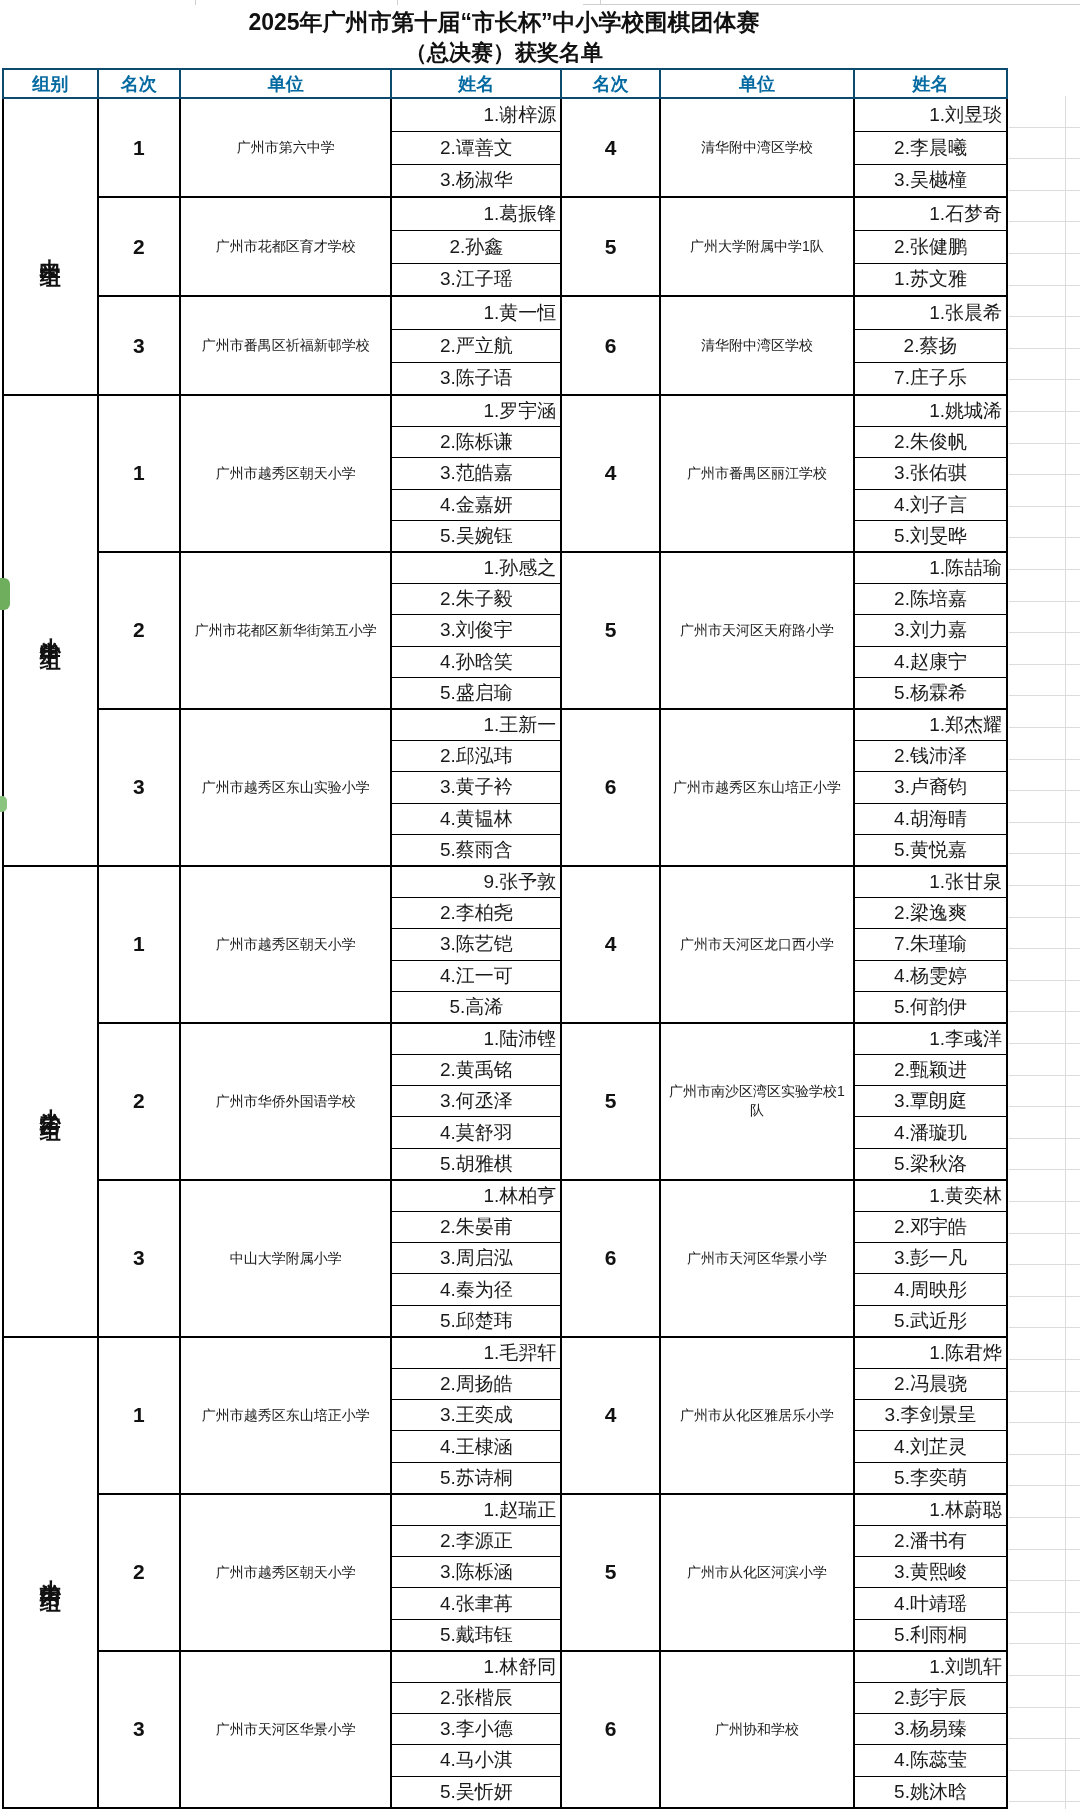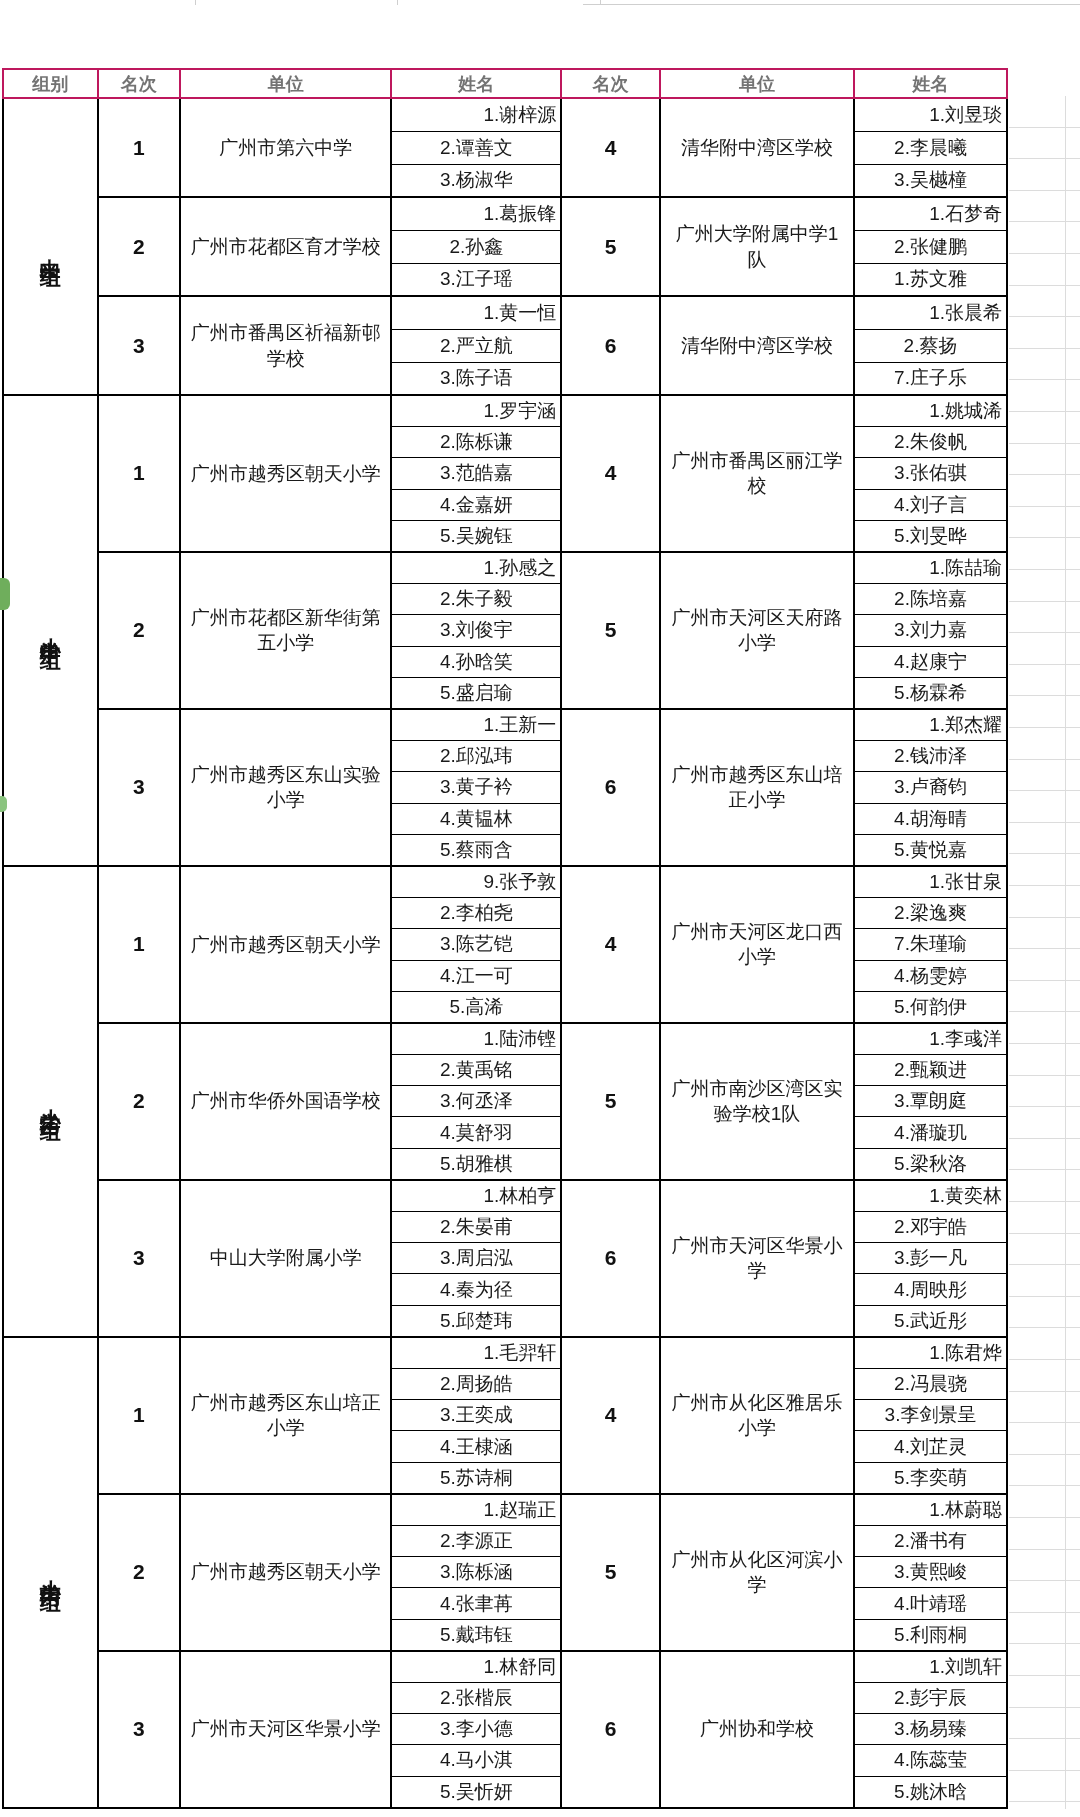--- a/index.html
+++ b/index.html
@@ -10,31 +10,31 @@
   .title-block{position:absolute;left:2px;top:6px;width:1004px;text-align:center;}
   .title-line1{font-size:23px;font-weight:bold;line-height:32px;color:#111;}
   .title-line2{font-size:22px;font-weight:bold;line-height:30px;color:#111;}
 
   table.results{
     position:absolute;left:2px;top:68px;width:1006px;
     border-collapse:collapse;table-layout:fixed;
     border:2px solid #000;
   }
   th{
-    border:2px solid #be185d;height:27px;font-size:18px;font-weight:bold;
-    padding:0;color:#737373;background:#fff;
+    border:2px solid #0c4a6e;height:27px;font-size:18px;font-weight:bold;
+    padding:0;color:#0369a1;background:#fff;
   }
   td{
     border:2px solid #000;text-align:center;vertical-align:middle;
     padding:0 4px;background:#fff;overflow:hidden;
   }
   td.name-cell{border-top-width:1px;border-bottom-width:1px;font-size:19px;color:#1a1a1a;}
   td.name-cell.first{border-top-width:2px;text-align:right;}
   td.rank-cell{font-size:21px;font-weight:bold;color:#111;}
-  td.school-cell{font-size:19px;line-height:1.35;color:#1a1a1a;padding:0 6px;}
+  td.school-cell{font-size:14px;line-height:1.35;color:#1a1a1a;padding:0 6px;}
   td.group-cell{font-size:21px;font-weight:bold;color:#111;}
   td.group-cell span{
     writing-mode:vertical-rl;text-orientation:upright;
     letter-spacing:4px;display:inline-block;
   }
   tr.mid{height:33px;}
   tr.pri{height:31.4px;}
 
   
   .grid-frag{position:absolute;background:#cfcfcf;}
@@ -48,20 +48,22 @@
 </style>
 </head>
 <body>
 
 <div class="grid-frag" style="left:195px;top:0;width:1px;height:5px;"></div>
 <div class="grid-frag" style="left:397px;top:0;width:1px;height:5px;"></div>
 <div class="grid-frag" style="left:600px;top:0;width:1px;height:5px;"></div>
 <div class="grid-frag" style="left:583px;top:4px;width:497px;height:1px;"></div>
 
 <div class="title-block">
+  <div class="title-line1">2025年广州市第十届“市长杯”中小学校围棋团体赛</div>
+  <div class="title-line2">（总决赛）获奖名单</div>
 </div>
 
 <table class="results">
   <colgroup>
     <col style="width:94px">
       <col style="width:82px">
       <col style="width:210px">
       <col style="width:169px">
     <col style="width:98px">
       <col style="width:193px">

